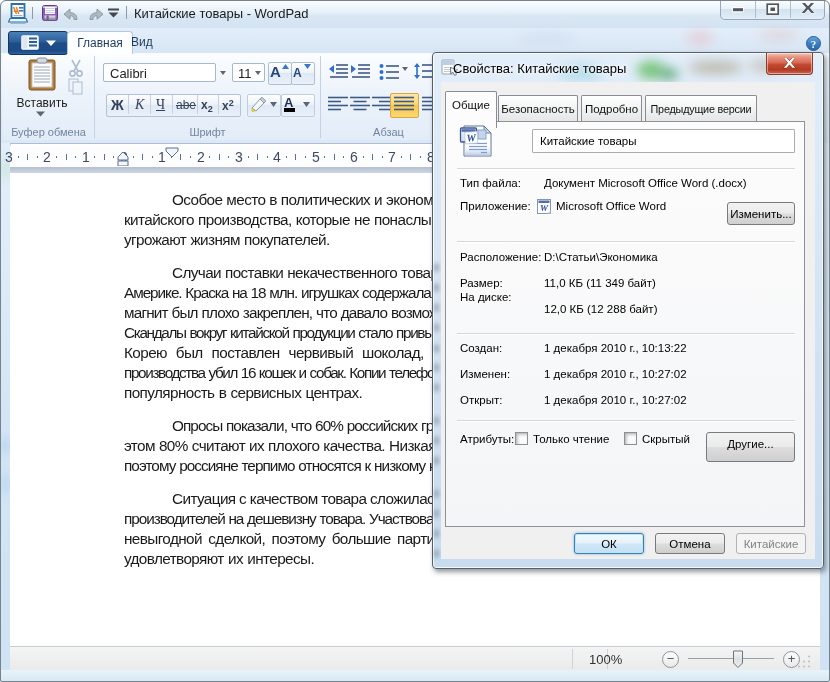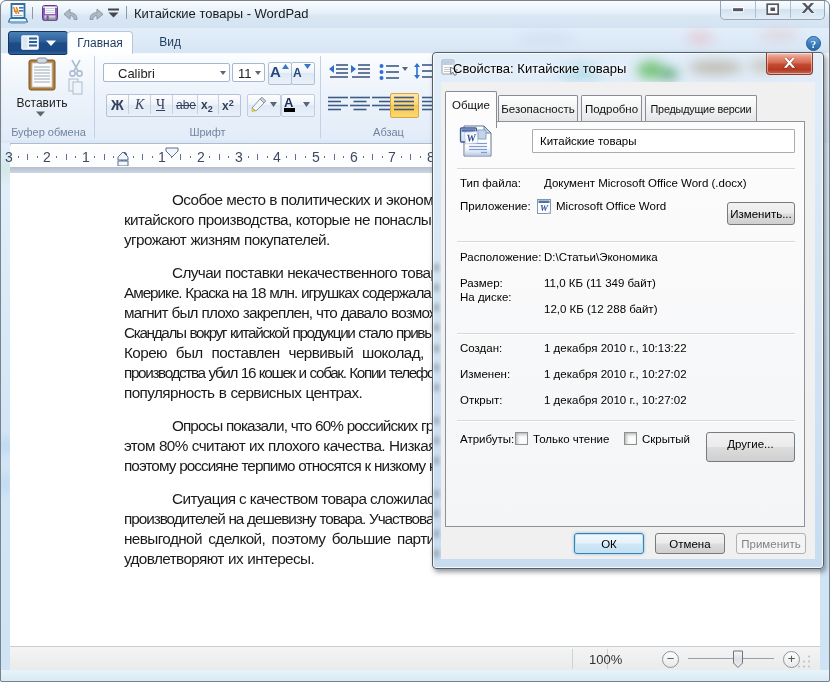--- a/index.html
+++ b/index.html
@@ -14,21 +14,21 @@
 .blob{position:absolute;border-radius:50%;filter:blur(6px);}
 
 #capbtns{position:absolute;left:720px;top:0px;width:103px;height:19px;border:1px solid #98a8b8;border-top:none;border-radius:0 0 5px 5px;background:linear-gradient(180deg,#fdfeff 0%,#e8f2fa 45%,#d3e2ef 50%,#e2eefa 100%);}
 .capsep{position:absolute;top:0;width:1px;height:18px;background:#aebecb;}
 
 #tabrow{position:absolute;left:1px;top:28px;width:828px;height:25px;background:linear-gradient(180deg,#e3eefa 0%,#d7e5f4 100%);}
 #appbtn{position:absolute;left:8px;top:31px;width:58px;height:22px;border-radius:3px;border:1px solid #15365c;
  background:linear-gradient(180deg,#4a80b6 0%,#2c5e9b 45%,#1d4c87 50%,#1c4a84 85%,#2e62a0 100%);}
 #tab-active{position:absolute;left:67px;top:31px;width:64px;height:22px;background:#fdfeff;border:1px solid #b8c6d9;border-bottom:none;border-radius:4px 4px 0 0;
  color:#1e3c5f;font-size:12px;text-align:center;line-height:23px;}
-#tab-vid{position:absolute;left:131px;top:31px;width:50px;height:22px;color:#1e3c5f;font-size:12px;text-align:right;line-height:23px;}
+#tab-vid{position:absolute;left:131px;top:31px;width:50px;height:22px;color:#1e3c5f;font-size:12px;text-align:left;line-height:23px;}
 
 #ribbon{position:absolute;left:1px;top:53px;width:828px;height:90px;background:linear-gradient(180deg,#f6fafd 0%,#e7f0fa 50%,#dce8f6 100%);border-bottom:1px solid #abbdd3;}
 .rgroup{position:absolute;top:1px;height:86px;background:linear-gradient(180deg,#fbfdfe 0%,#edf3fb 45%,#e2ecf8 100%);}
 .rsep{position:absolute;top:3px;height:82px;width:1px;background:#c2d1e4;}
 .rlabel{position:absolute;top:72px;width:100%;text-align:center;font-size:11px;color:#72849e;}
 .btnface{position:absolute;border:1px solid #aebfd6;border-radius:2px;background:linear-gradient(180deg,#fefefe,#eef3fa 45%,#dfe9f5 50%,#e9f1fa);}
 
 #docview{position:absolute;left:10px;top:144px;width:810px;height:502px;background:#fff;box-shadow:inset 1px 0 0 #cdd8e6,inset -1px 0 0 #cdd8e6;}
 #lborder{position:absolute;left:1px;top:143px;width:9px;height:527px;background:linear-gradient(180deg,#e3f0fb,#d4e6f5 50%,#cfe3f4);}
 #rborder{position:absolute;left:820px;top:143px;width:9px;height:527px;background:linear-gradient(180deg,#e3f0fb,#d4e6f5 50%,#cfe3f4);}
@@ -151,21 +151,21 @@
       <circle cx="5.5" cy="15.5" r="2.6"></circle>
         <circle cx="12.5" cy="15.5" r="2.6"></circle>
     </g>
   </svg>
 
   <svg class="abs" style="left:66px;top:25px" width="18" height="18" viewBox="0 0 18 18">
     <rect x="2" y="1" width="9" height="12" fill="#eef4fa" stroke="#aebdd0"></rect>
     <rect x="6" y="4" width="9" height="12" fill="#eef4fa" stroke="#aebdd0"></rect>
   </svg>
 
-  <div class="abs" style="left:102px;top:10px;width:127px;height:19px;background:#fff;border:1px solid #a5b8ce;border-radius:2px;font-size:13px;color:#222;line-height:19px;padding-left:14px;box-sizing:border-box">Calibri</div>
+  <div class="abs" style="left:102px;top:10px;width:113px;height:19px;background:#fff;border:1px solid #a5b8ce;border-radius:2px;font-size:13px;color:#222;line-height:19px;padding-left:6px;box-sizing:border-box">Calibri</div>
   <svg class="abs" style="left:218px;top:17px" width="8" height="6" viewBox="0 0 8 6">
       <path d="M1 1 L7 1 L4 5 Z" fill="#5a6673"></path>
     </svg>
   <div class="abs" style="left:231px;top:10px;width:33px;height:19px;background:#fff;border:1px solid #a5b8ce;border-radius:2px;font-size:13px;color:#222;line-height:19px;padding-left:5px;box-sizing:border-box">11</div>
   <svg class="abs" style="left:253px;top:17px" width="8" height="6" viewBox="0 0 8 6">
       <path d="M1 1 L7 1 L4 5 Z" fill="#5a6673"></path>
     </svg>
 
   <div class="btnface" style="left:267px;top:9px;width:22px;height:21px"></div>
   <div class="abs" style="left:269px;top:10px;font-size:15px;color:#25477c;font-weight:bold">A</div>
@@ -583,15 +583,15 @@
   <div class="dsep" style="top:367px"></div>
   <div class="dlabel" style="top:380px">Атрибуты:</div>
   <div class="cb" style="left:82px;top:379px"></div>
   <div class="abs" style="left:100px;top:380px;font-size:11.5px">Только чтение</div>
   <div class="cb" style="left:191px;top:379px"></div>
   <div class="abs" style="left:209px;top:380px;font-size:11.5px">Скрытый</div>
   <div class="win7btn" style="left:273px;top:379px;width:89px;height:30px;line-height:22px">Другие...</div>
 
   <div class="win7btn" style="left:141px;top:480px;width:70px;height:21px;line-height:20px;border-color:#3c7fb1;background:linear-gradient(180deg,#f2f9fd 0%,#e5f2fb 48%,#d0e7f6 52%,#c4e0f4 100%);box-shadow:inset 0 0 0 1px #bfe3f7,0 0 3px rgba(90,160,210,.75)">ОК</div>
   <div class="win7btn" style="left:222px;top:480px;width:70px;height:21px;line-height:20px">Отмена</div>
-  <div class="win7btn" style="left:303px;top:480px;width:70px;height:21px;line-height:20px;background:#f4f4f4;border-color:#aeb2b5;color:#838383">Применить</div>
+  <div class="win7btn" style="left:303px;top:480px;width:70px;height:21px;line-height:20px;background:#f4f4f4;border-color:#aeb2b5;color:#838383">Китайские</div>
 </div>
 <div id="winborder"></div>
 
 </body></html>

